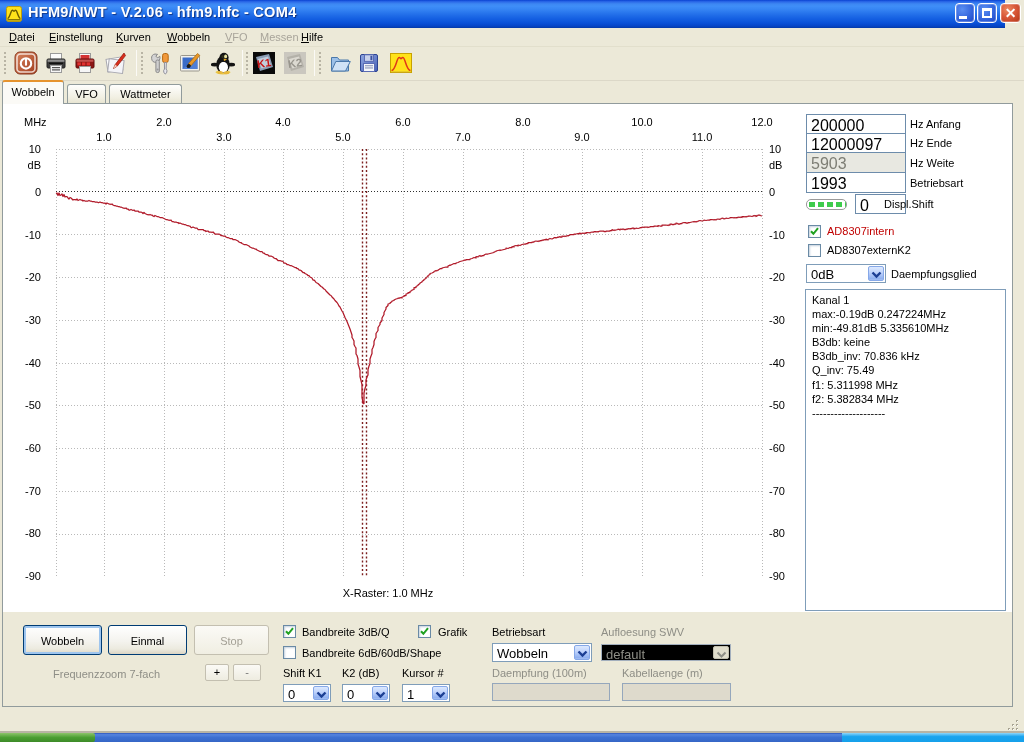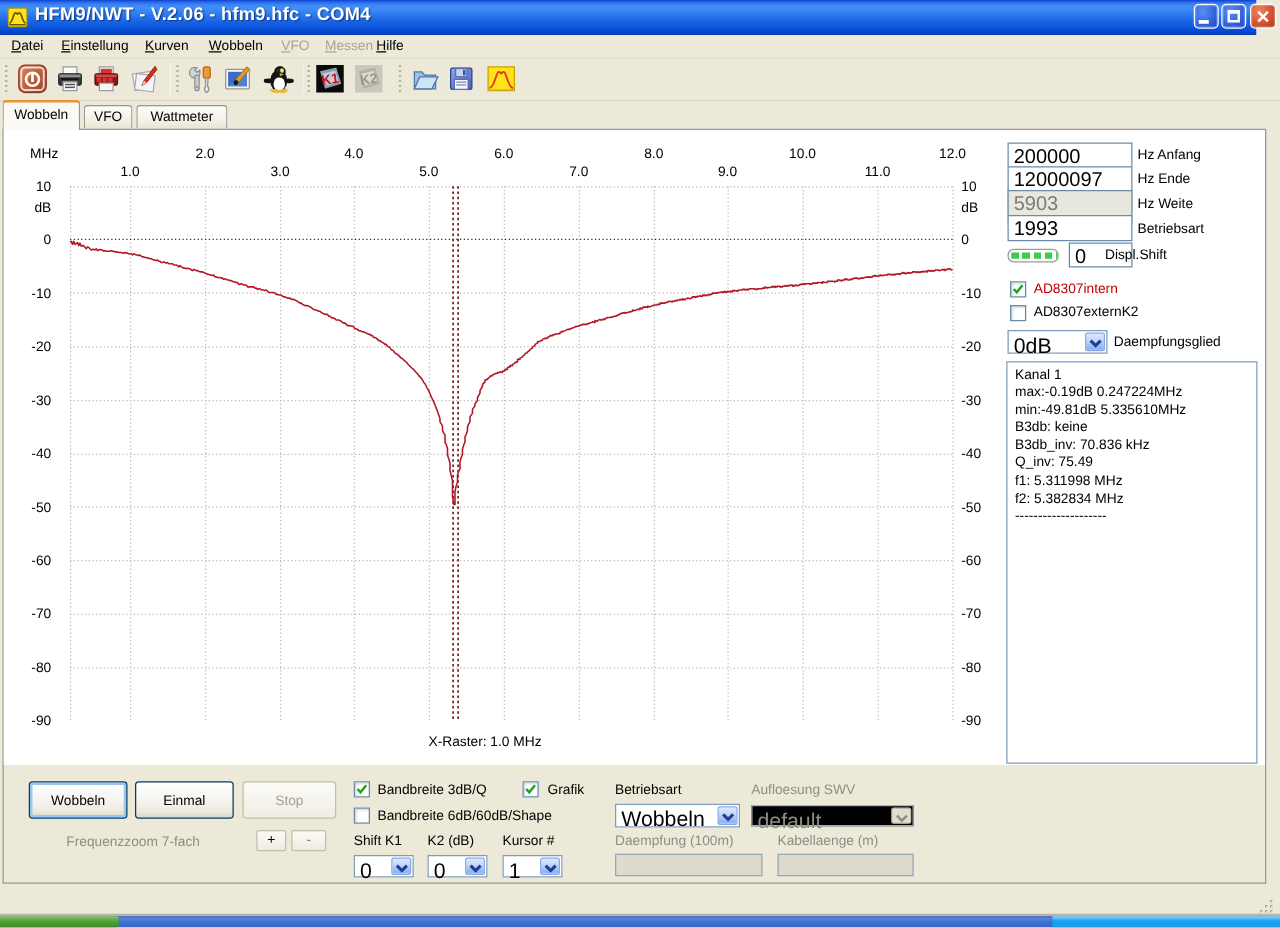--- a/index.html
+++ b/index.html
@@ -34,21 +34,21 @@
 #pane{left:2px;top:103px;width:1011px;height:604px;border:1px solid #919b9c;background:#ece9d8}
 #white{left:3px;top:104px;width:1009px;height:508px;background:#fff}
 
 .inp{position:absolute;border:1px solid #6d8cab;background:#fff;font-size:16px;padding:2px 0 0 4px}
 .inp.gray{background:#e8e8e1;color:#7d7d74}
 .lbl{position:absolute;white-space:nowrap}
 .glbl{position:absolute;white-space:nowrap;color:#8e8e86}
 .cb{position:absolute;width:13px;height:13px;background:#fff;border:1px solid #6a8aa5;box-shadow:inset 1px 1px 2px rgba(110,140,170,.4)}
 .cb svg{position:absolute;left:0;top:0}
 
-.combo{position:absolute;border:1px solid #7f9db9;background:#fff;font-size:17px}
+.combo{position:absolute;border:1px solid #7f9db9;background:#fff;font-size:13px}
 .combo .val{position:absolute;left:4px;top:2px}
 .combo .btn{position:absolute;right:1px;top:1px;bottom:1px;width:16px;background:linear-gradient(#dce9fe,#c2d5fc 40%,#8fb0f0 90%,#a8c2f4);border:1px solid #86a8e8;border-radius:2px}
 .combo .btn svg{position:absolute;left:2px;top:4px}
 .combo.dis{background:#000000;color:#8e8e86;border-color:#a3afbd}
 .combo.dis .btn{background:#e0ddcc;border-color:#c2bfae}
 
 #listbox{left:805px;top:289px;width:201px;height:322px;border:1px solid #7f9db9;background:#fff;padding:3px 0 0 6px;line-height:14.1px;font-size:11px}
 
 #slider{left:806px;top:199px;width:41px;height:11px;border:1px solid #9a9a9a;border-radius:5px;background:#fff;overflow:hidden}
 #slider div{position:absolute;left:2px;top:2px;width:37px;height:5px;background:repeating-linear-gradient(90deg,#3ecb4c 0 6px,rgba(0,0,0,0) 6px 9px)}

